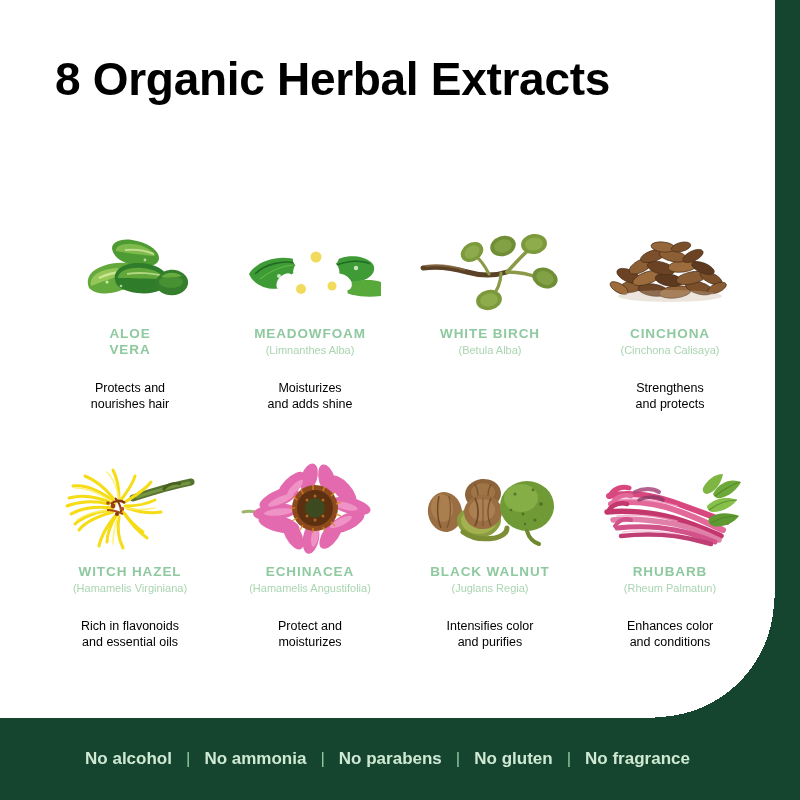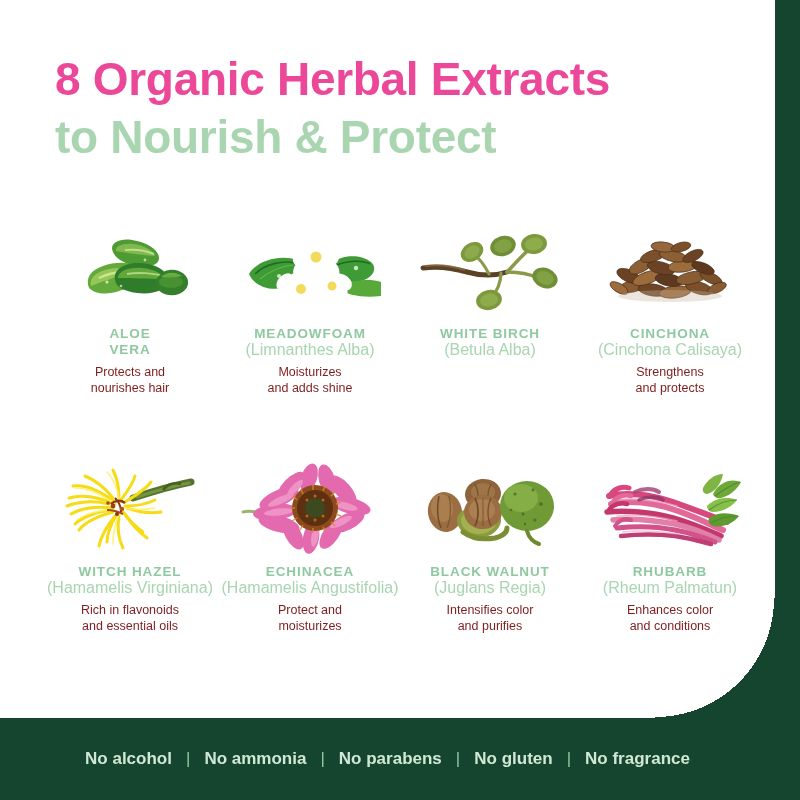--- a/index.html
+++ b/index.html
@@ -33,21 +33,21 @@
     background:#16452f;
     -webkit-mask-image:radial-gradient(circle 120px at 0% 0%, transparent 0 119px, #000 119px);
             mask-image:radial-gradient(circle 120px at 0% 0%, transparent 0 119px, #000 119px);
   }
 
   
   .headline{
     position:absolute; left:55px; top:52px; width:660px;
   }
   .title-line1{
-    font-size:46px; font-weight:bold; color:#ec4899;
+    font-size:46px; font-weight:bold; color:#000000;
     letter-spacing:-0.3px; line-height:54px; margin:0;
     white-space:nowrap;
   }
   .title-line2{
     font-size:46px; font-weight:bold; color:#a9d5b0;
     letter-spacing:-0.3px; line-height:54px; margin:4px 0 0 0;
     white-space:nowrap;
   }
 
   
@@ -68,26 +68,26 @@
     display:block;
   }
   .art svg{display:block;width:150px;height:100px;}
   .nm{
     margin-top:10px;
     font-size:13.5px; font-weight:bold; color:#8fc9a0;
     letter-spacing:0.9px; text-align:center; line-height:16px;
     text-transform:uppercase;
   }
   .lat{
-    font-size:16px; color:#a9d5b0; text-align:center;
+    font-size:11px; color:#a9d5b0; text-align:center;
     line-height:16px; font-weight:normal;
   }
   .desc{
-    margin-top:6px;
-    font-size:12.5px; color:#7f1d1d; text-align:center; line-height:16px;
+    margin-top:22px;
+    font-size:12.5px; color:#000000; text-align:center; line-height:16px;
   }
   .desc span{display:block;}
 
   
   .claims{
     position:absolute; left:0; bottom:0;
     width:775px; height:82px;
     display:flex; align-items:center; justify-content:center;
     gap:0px;
   }
@@ -103,21 +103,20 @@
 <body>
 
 <div class="poster">
 
   <div class="frame-right"></div>
   <div class="frame-bottom"></div>
   <div class="frame-notch"></div>
 
   <div class="headline">
     <div class="title-line1">8 Organic Herbal Extracts</div>
-    <div class="title-line2">to Nourish &amp; Protect</div>
   </div>
 
   <div class="grid">
 
     <div class="cell">
       <div class="art">
         <svg viewBox="0 0 150 100">
           <g>
             <path d="M34 72 C30 62 36 54 48 50 C62 45 76 46 84 52 C88 56 86 62 78 68 C66 77 44 82 34 72Z" fill="#63a93b"></path>
             <path d="M36 70 C34 63 40 57 50 54 C60 51 72 52 78 56 C64 60 48 65 36 70Z" fill="#9ccb5e" opacity=".85"></path>

